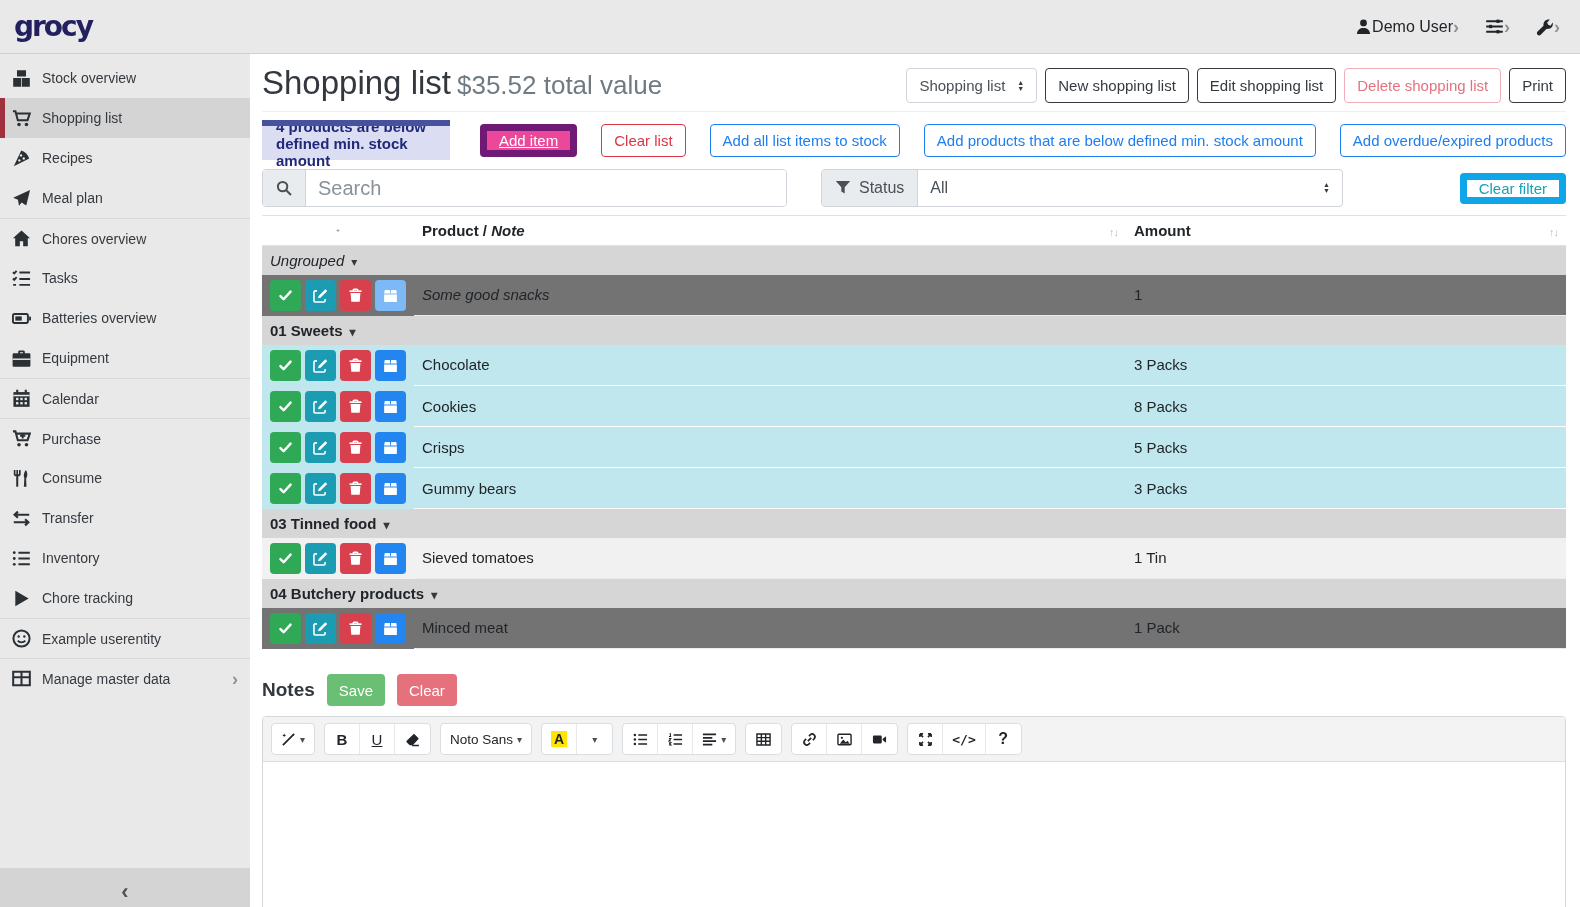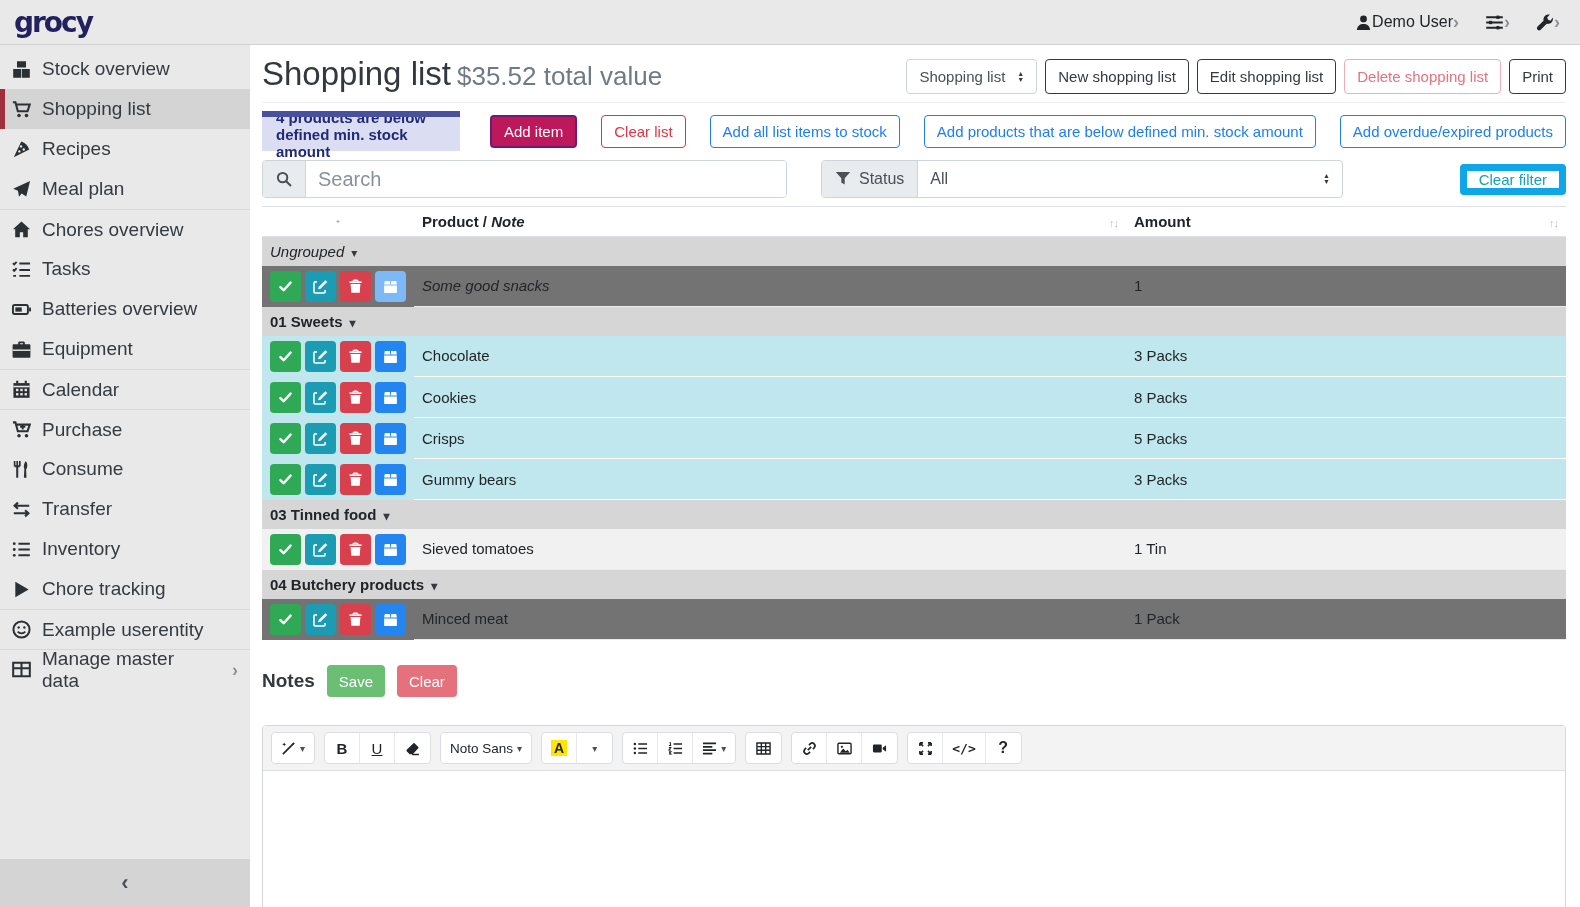--- a/index.html
+++ b/index.html
@@ -1,33 +1,33 @@
 <!DOCTYPE html>
 <html><head>
 <meta charset="utf-8">
 <style>
   * { box-sizing: border-box; margin: 0; padding: 0; }
   html,body { width:1580px; height:907px; overflow:hidden; background:#fff;
     font-family:"Liberation Sans", sans-serif; color:#212529; }
 
   
-  .navbar { height:45px; background:#e9e9e9; border-bottom:1px solid #d2d2d2;
+  .navbar { height:54px; background:#e9e9e9; border-bottom:1px solid #d2d2d2;
     display:flex; align-items:center; justify-content:space-between; padding:0 20px 0 14px; }
   .logo { font-family:"DejaVu Sans", sans-serif; font-weight:bold; font-size:28px;
     color:#23205f; letter-spacing:-2px; cursor:pointer; }
   .nav-right { display:flex; align-items:center; gap:26px; }
   .nav-chunk { display:flex; align-items:center; cursor:pointer; color:#212529; font-size:16px; }
   .chev::after { content:"›"; color:#8d9399; font-size:18px; font-weight:bold; line-height:1; }
 
   
   .layout { display:flex; height:862px; }
   .sidebar { width:250px; background:#e9e9e9; display:flex; flex-direction:column; flex-shrink:0; }
   .side-nav { flex:1; padding-top:4px; }
   .side-item { height:40px; display:flex; align-items:center; gap:11px; padding:0 12px;
-    font-size:19px; color:#343a40; cursor:pointer; position:relative; }
+    font-size:14px; color:#343a40; cursor:pointer; position:relative; }
   .side-item.divider { border-top:1px solid #d8d8d8; }
   .side-item.active { background:#d4d4d4; }
   .side-item.active::before { content:""; position:absolute; left:0; top:0; bottom:0;
     width:5px; background:#a1303f; }
   .side-item .icn { width:19px; height:19px; flex-shrink:0; color:#2b3035; }
   .side-item .spacer { flex:1; }
   .side-collapse { height:48px; background:#d4d4d4; display:flex; align-items:center;
     justify-content:center; cursor:pointer; }
   .side-collapse::after { content:"‹"; color:#4c5257; font-size:22px; font-weight:bold; }
 
@@ -40,21 +40,21 @@
   h1 small { font-size:26px; font-weight:400; color:#6e7a84; margin-left:6px; }
   .head-actions { display:flex; gap:8px; margin-top:5px; }
 
   .btn { height:35px; padding:0 12px; border-radius:4px; background:#fff; font-size:15px;
     display:inline-flex; align-items:center; justify-content:center; cursor:pointer; white-space:nowrap; }
   .b-dark   { border:1px solid #343a40; color:#343a40; }
   .b-danger-muted { border:1px solid #f0aeb6; color:#e4727e; }
   .b-danger { border:1px solid #dc3545; color:#dc3545; }
   .b-primary-o { border:1px solid #1e7ef0; color:#1e7ef0; }
   .b-info-o { border:7px solid #0ea5e9; color:#17a2b8; }
-  .b-primary { background:#be185d; border:2px solid #701a75; color:#fff; }
+  .b-primary { background:#ec4899; border:7px solid #701a75; color:#fff;text-decoration:underline; }
   .select-box { gap:12px; border:1px solid #ced4da; color:#495057; }
   .caret-ud { display:inline-flex; flex-direction:column; align-items:center; color:#343a40; }
   .caret-ud::before { content:"▲"; font-size:7px; line-height:6px; }
   .caret-ud::after  { content:"▼"; font-size:7px; line-height:6px; }
 
   .actions-row { display:flex; gap:24px; margin:8px 0 9px; align-items:center; }
   .alert-min { width:347px; height:40px; background:#dbddf3; color:#202a78; font-weight:bold;
     font-size:15px; display:flex; align-items:center; padding:6px 14px 0; position:relative; margin-right:6px; }
   .alert-min::before { content:""; position:absolute; top:0; left:0; right:0; height:6px; background:#47519e; }
   .actions-row .btn { height:33px; }
@@ -95,21 +95,21 @@
     justify-content:center; color:#fff; cursor:pointer; flex-shrink:0; }
   .act-btn .icn { width:15px; height:15px; }
   .a-done { background:#2fa955; }
   .a-edit { background:#1b9cb3; }
   .a-del  { background:#d9404e; }
   .a-bag  { background:#2385f0; }
   .a-bag.muted { background:#7db8f7; }
   .p-italic { font-style:italic; }
 
   
-  .notes-head { display:flex; align-items:center; gap:12px; margin:25px 0 28px; }
+  .notes-head { display:flex; align-items:center; gap:12px; margin:25px 0 10px; }
   .notes-title { font-size:19px; font-weight:bold; color:#32383e; }
   .btn-save { background:#6abf74; color:#fff; border:0; height:32px; }
   .btn-clear { background:#e4717c; color:#fff; border:0; height:32px; }
 
   .editor { border:1px solid #d4d7da; border-radius:4px; overflow:hidden; }
   .toolbar { background:#f3f3f3; border-bottom:1px solid #dcdfe2; padding:6px 8px;
     display:flex; gap:9px; align-items:center; }
   .tb-group { display:flex; background:#fff; border:1px solid #dadde1; border-radius:4px; overflow:hidden; }
   .tb-btn { min-width:35px; height:30px; padding:0 9px; display:flex; align-items:center; gap:4px;
     justify-content:center; color:#212529; cursor:pointer; font-size:14px; border-right:1px solid #e6e9ec; }

